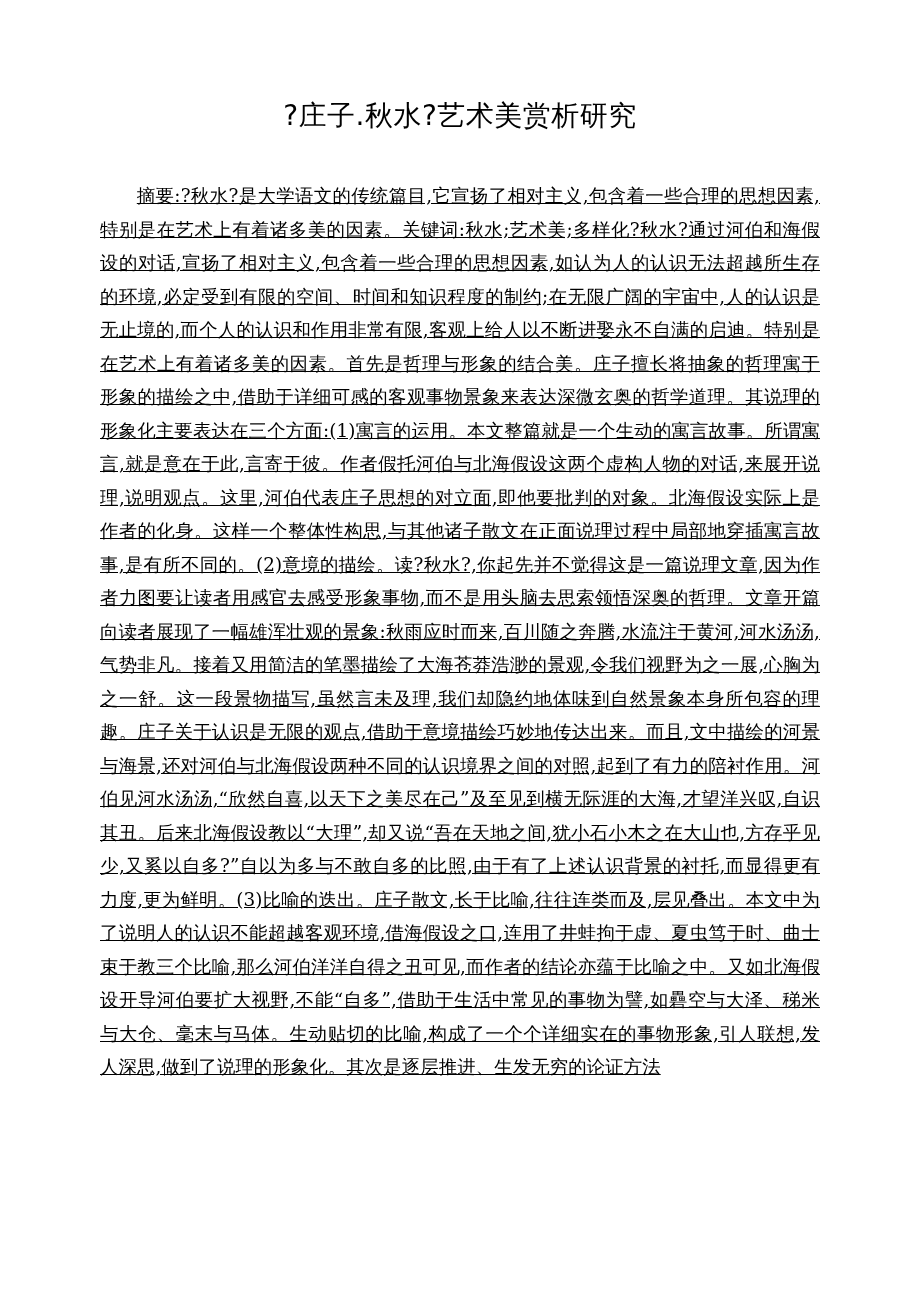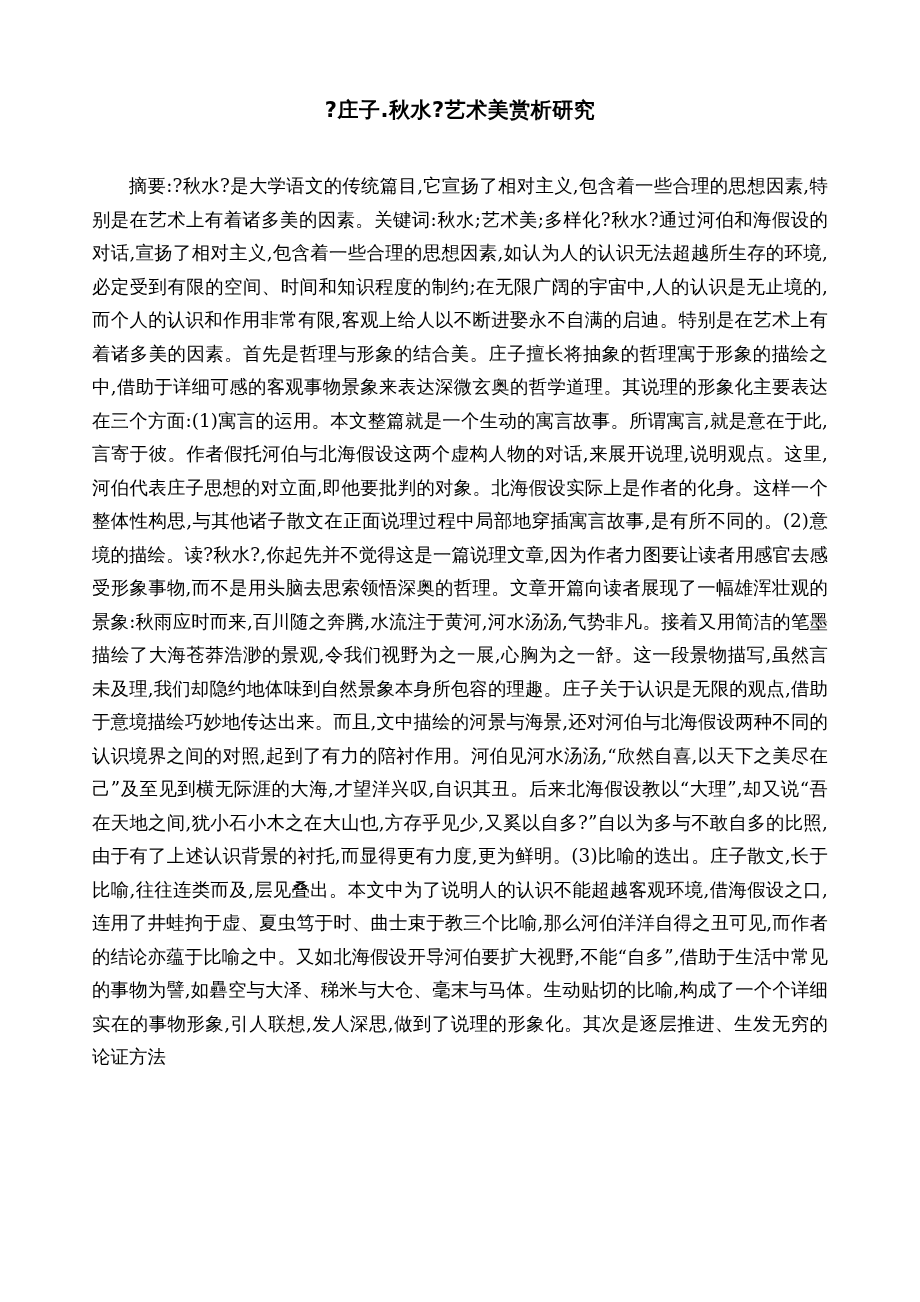--- a/index.html
+++ b/index.html
@@ -17,35 +17,36 @@
   .page {
     width: 920px;
     height: 1302px;
     box-sizing: border-box;
     padding: 96px 88px 40px 88px;
     position: relative;
   }
   .doc-title {
     text-align: center;
     font-family: "DejaVu Sans", "Liberation Sans", sans-serif;
-    font-weight: bold;
-    font-size: 21px;
+    font-weight: normal;
+    font-size: 28px;
     letter-spacing: 0.5px;
     margin: 0 0 44px 0;
     line-height: 1.4;
   }
   .body-text {
     font-size: 18.4px;
     line-height: 33.5px;
     text-align: justify;
     text-justify: inter-ideograph;
     text-indent: 2em;
-    margin: 4px;
+    margin: 12px;
     word-break: break-all;
     letter-spacing: 0.1px;
+    text-decoration: underline;
   }
 </style>
 </head>
 <body>
 
 <div class="page">
   <h1 class="doc-title">?庄子.秋水?艺术美赏析研究</h1>
   <p class="body-text">摘要:?秋水?是大学语文的传统篇目,它宣扬了相对主义,包含着一些合理的思想因素,特别是在艺术上有着诸多美的因素。关键词:秋水;艺术美;多样化?秋水?通过河伯和海假设的对话,宣扬了相对主义,包含着一些合理的思想因素,如认为人的认识无法超越所生存的环境,必定受到有限的空间、时间和知识程度的制约;在无限广阔的宇宙中,人的认识是无止境的,而个人的认识和作用非常有限,客观上给人以不断进娶永不自满的启迪。特别是在艺术上有着诸多美的因素。首先是哲理与形象的结合美。庄子擅长将抽象的哲理寓于形象的描绘之中,借助于详细可感的客观事物景象来表达深微玄奥的哲学道理。其说理的形象化主要表达在三个方面:(1)寓言的运用。本文整篇就是一个生动的寓言故事。所谓寓言,就是意在于此,言寄于彼。作者假托河伯与北海假设这两个虚构人物的对话,来展开说理,说明观点。这里,河伯代表庄子思想的对立面,即他要批判的对象。北海假设实际上是作者的化身。这样一个整体性构思,与其他诸子散文在正面说理过程中局部地穿插寓言故事,是有所不同的。(2)意境的描绘。读?秋水?,你起先并不觉得这是一篇说理文章,因为作者力图要让读者用感官去感受形象事物,而不是用头脑去思索领悟深奥的哲理。文章开篇向读者展现了一幅雄浑壮观的景象:秋雨应时而来,百川随之奔腾,水流注于黄河,河水汤汤,气势非凡。接着又用简洁的笔墨描绘了大海苍莽浩渺的景观,令我们视野为之一展,心胸为之一舒。这一段景物描写,虽然言未及理,我们却隐约地体味到自然景象本身所包容的理趣。庄子关于认识是无限的观点,借助于意境描绘巧妙地传达出来。而且,文中描绘的河景与海景,还对河伯与北海假设两种不同的认识境界之间的对照,起到了有力的陪衬作用。河伯见河水汤汤,“欣然自喜,以天下之美尽在己”及至见到横无际涯的大海,才望洋兴叹,自识其丑。后来北海假设教以“大理”,却又说“吾在天地之间,犹小石小木之在大山也,方存乎见少,又奚以自多?”自以为多与不敢自多的比照,由于有了上述认识背景的衬托,而显得更有力度,更为鲜明。(3)比喻的迭出。庄子散文,长于比喻,往往连类而及,层见叠出。本文中为了说明人的认识不能超越客观环境,借海假设之口,连用了井蛙拘于虚、夏虫笃于时、曲士束于教三个比喻,那么河伯洋洋自得之丑可见,而作者的结论亦蕴于比喻之中。又如北海假设开导河伯要扩大视野,不能“自多”,借助于生活中常见的事物为譬,如礨空与大泽、稊米与大仓、毫末与马体。生动贴切的比喻,构成了一个个详细实在的事物形象,引人联想,发人深思,做到了说理的形象化。其次是逐层推进、生发无穷的论证方法</p>
 </div>
 

